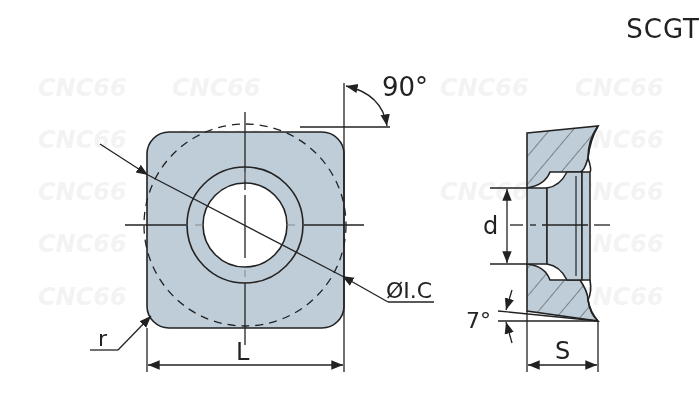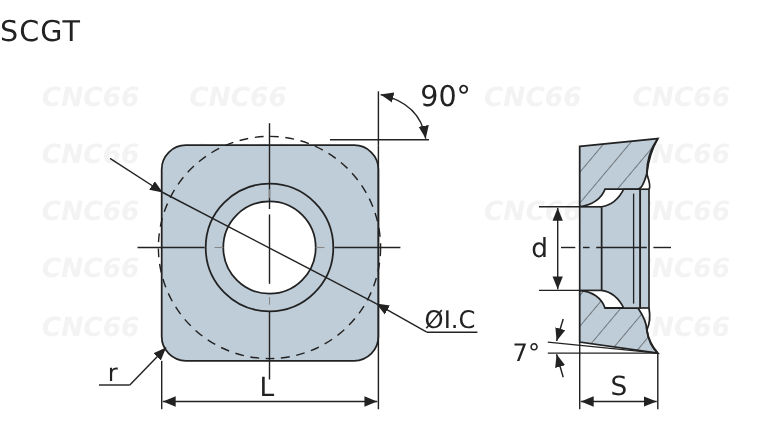--- a/index.html
+++ b/index.html
@@ -1,17 +1,17 @@
 <!DOCTYPE html>
 <html><head>
 <meta charset="utf-8">
 <style>
   html, body { margin:0; padding:0; background:#ffffff; }
   body { width:700px; height:400px; overflow:hidden; position:relative; font-family:"DejaVu Sans", sans-serif; }
-  .title { position:absolute; left:0; width:700px; top:14px; text-align:left; font-size:26px; color:#222; letter-spacing:1px; font-family:"DejaVu Sans", sans-serif; }
+  .title { position:absolute; left:0; width:700px; top:14px; text-align:right; font-size:26px; color:#222; letter-spacing:1px; font-family:"DejaVu Sans", sans-serif; }
   svg { position:absolute; left:0; top:0; }
   .lbl { font-family:"DejaVu Sans", sans-serif; fill:#222; }
   .wm { font-family:"DejaVu Sans", sans-serif; font-weight:bold; font-style:italic; font-size:24px; fill:#f2f2f2; opacity:0.9; }
 </style>
 </head>
 <body>
 
 <div class="title">SCGT</div>
 
 <svg width="700" height="400" viewBox="0 0 700 400">

